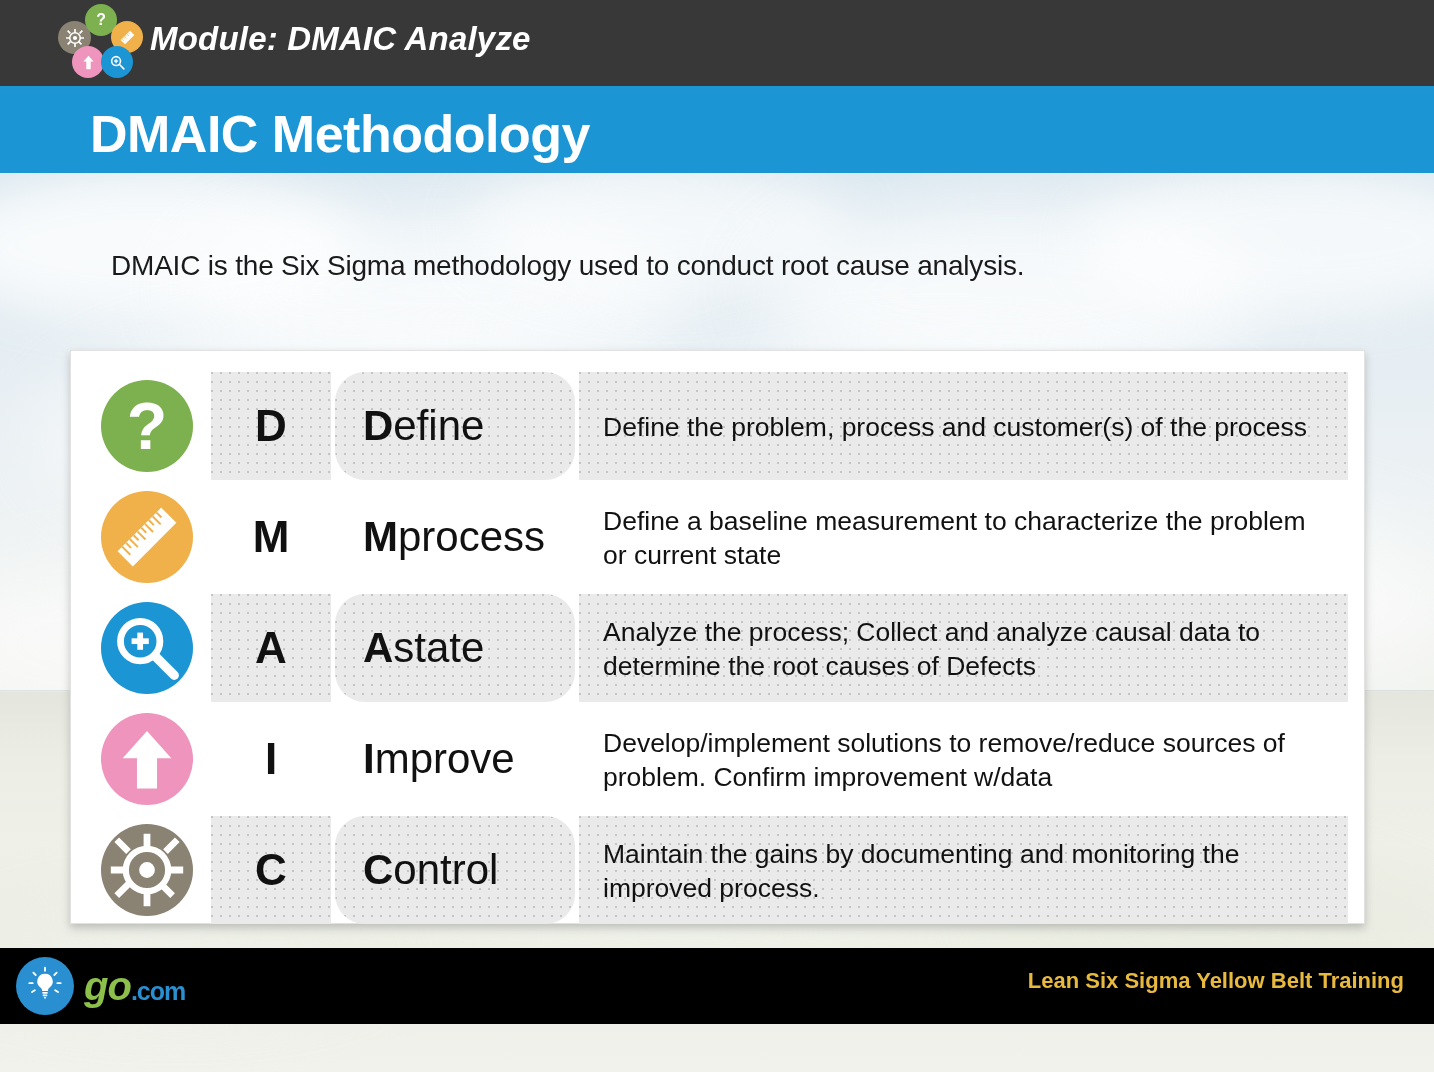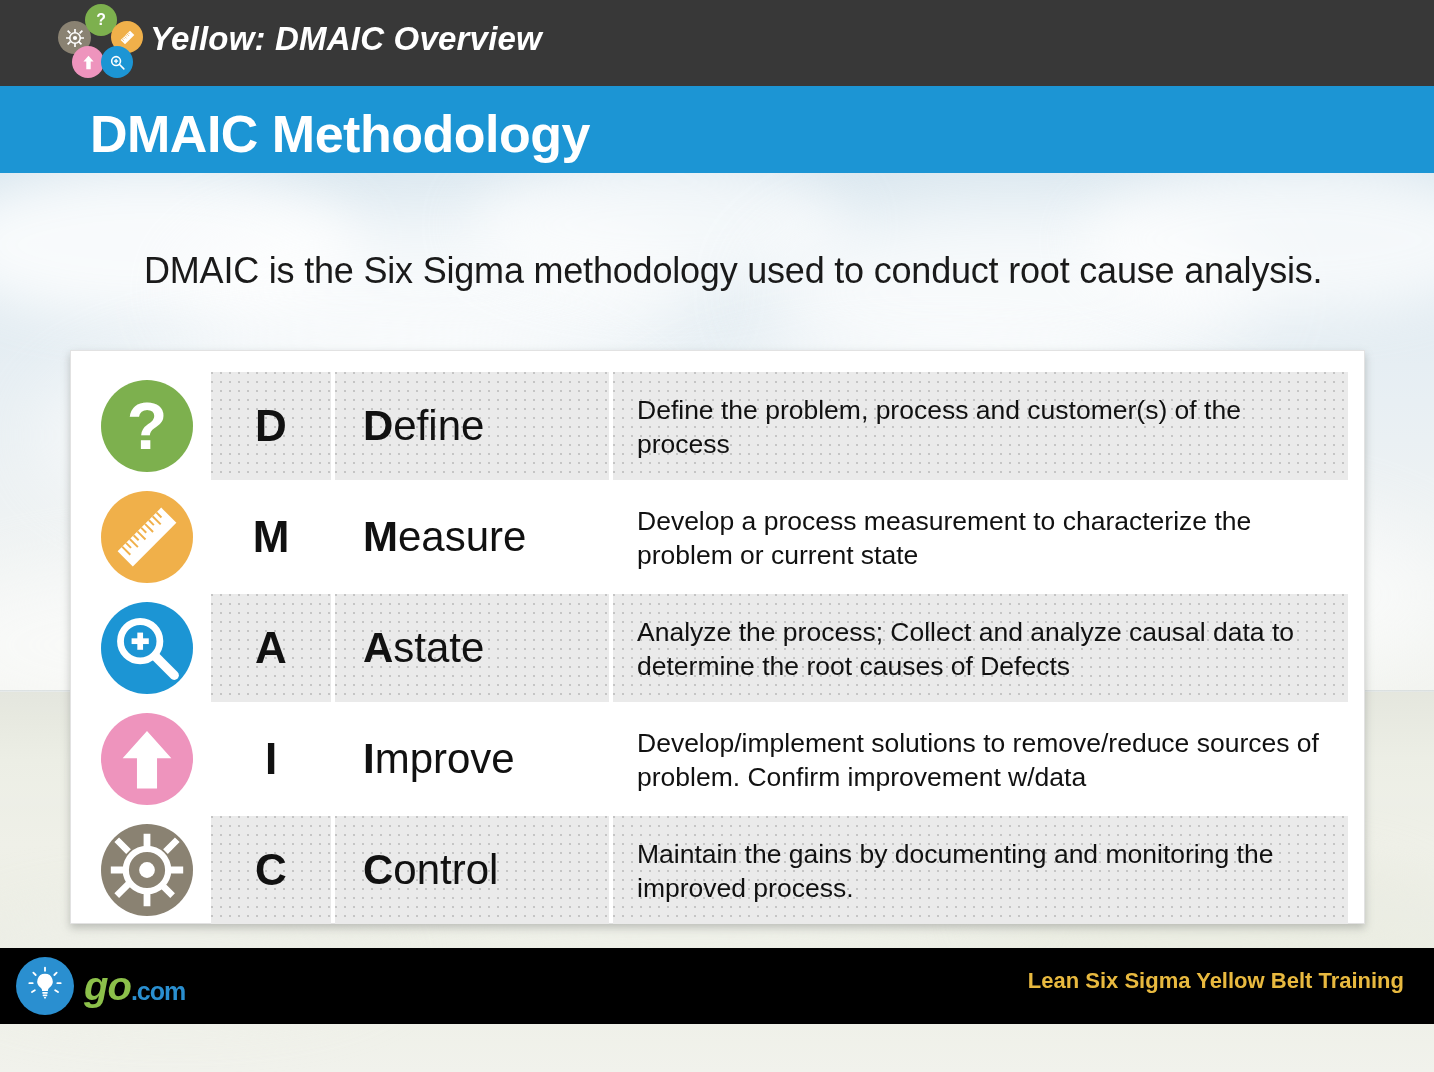--- a/index.html
+++ b/index.html
@@ -70,43 +70,42 @@
   }
   #banner-title {
     position:absolute; left:90px; top:18px;
     color:#ffffff; font-size:52px; font-weight:bold;
     letter-spacing:-.5px; white-space:nowrap;
   }
 
   
   #intro {
     position:absolute; left:111px; top:250px; z-index:10;
-    font-size:36px; color:#1a1a1a; letter-spacing:-.2px;
+    font-size:28px; color:#1a1a1a; letter-spacing:-.2px;
     white-space:nowrap;
-    margin-left:33px;
   }
 
   
   #card {
     position:absolute; left:70px; top:350px;
     width:1295px; height:574px;
     background:#ffffff; z-index:10;
     border:1px solid #e2e2e2;
     box-shadow:0 4px 8px rgba(120,125,120,.42);
     padding:18px 12px 22px 12px;
   }
   #dmaic-table {
     width:100%; border-collapse:separate; border-spacing:4px 3px;
     table-layout:fixed;
   }
   #dmaic-table td { vertical-align:middle; }
 
   .col-icon  { width:120px; }
   .col-letter{ width:120px; }
-  .col-word  { width:274px; }
+  .col-word  { width:240px;border-radius:30px; }
 
   td.cell-icon {
     text-align:center; background:transparent; padding:2px 0;
   }
   td.cell-letter, td.cell-word, td.cell-desc {
     background:#eaeaea;
     background-image:radial-gradient(circle at 1px 1px, rgba(120,120,120,.33) .9px, transparent 1px);
     background-size:9px 9px;
   }
   tr.row-white td.cell-letter,
@@ -230,21 +229,21 @@
           <g fill="none" stroke="#ffffff" stroke-width="2">
             <circle cx="10.2" cy="10.2" r="5.6"></circle>
             <line x1="14.6" y1="14.6" x2="20" y2="20" stroke-linecap="round"></line>
             <line x1="7.6" y1="10.2" x2="12.8" y2="10.2" stroke-width="1.7"></line>
             <line x1="10.2" y1="7.6" x2="10.2" y2="12.8" stroke-width="1.7"></line>
           </g>
         </svg>
       </div>
     </div>
 
-    <div id="module-title">Yellow: DMAIC Overview</div>
+    <div id="module-title">Module: DMAIC Analyze</div>
   </div>
 
   <div id="banner">
     <div id="banner-title">DMAIC Methodology</div>
   </div>
 
   <div id="intro">DMAIC is the Six Sigma methodology used to conduct root cause analysis.</div>
 
   <div id="card">
     <table id="dmaic-table">
@@ -279,22 +278,22 @@
                     <line x1="14.2" y1="9" x2="14.2" y2="12.2"></line>
                     <line x1="15.7" y1="9" x2="15.7" y2="11"></line>
                     <line x1="17.2" y1="9" x2="17.2" y2="12.2"></line>
                     <line x1="18.7" y1="9" x2="18.7" y2="11"></line>
                   </g>
                 </g>
               </svg>
             </span>
           </td>
           <td class="col-letter cell-letter">M</td>
-          <td class="col-word cell-word"><span class="cap">M</span><span>easure</span></td>
-          <td class="cell-desc">Develop a process measurement to characterize the problem or current state</td>
+          <td class="col-word cell-word"><span class="cap">M</span><span>process</span></td>
+          <td class="cell-desc">Define a baseline measurement to characterize the problem or current state</td>
         </tr>
 
         <tr>
           <td class="col-icon cell-icon">
             <span class="icon-circle" style="background:#1c95d4;">
               <svg width="86" height="86" viewBox="0 0 24 24" aria-hidden="true">
                 <g fill="none" stroke="#ffffff" stroke-width="1.9">
                   <circle cx="10.1" cy="10.1" r="5.5"></circle>
                   <line x1="14.3" y1="14.3" x2="19.6" y2="19.6" stroke-width="2.6" stroke-linecap="round"></line>
                   <line x1="7.7" y1="10.1" x2="12.5" y2="10.1" stroke-width="1.6"></line>

